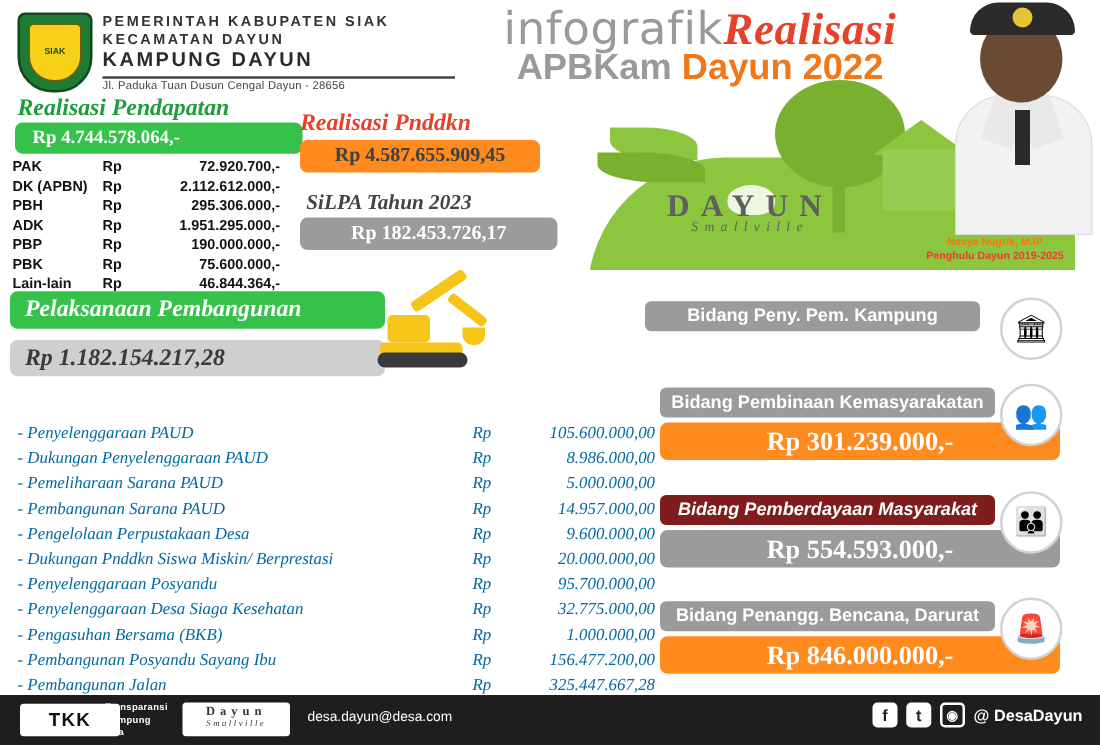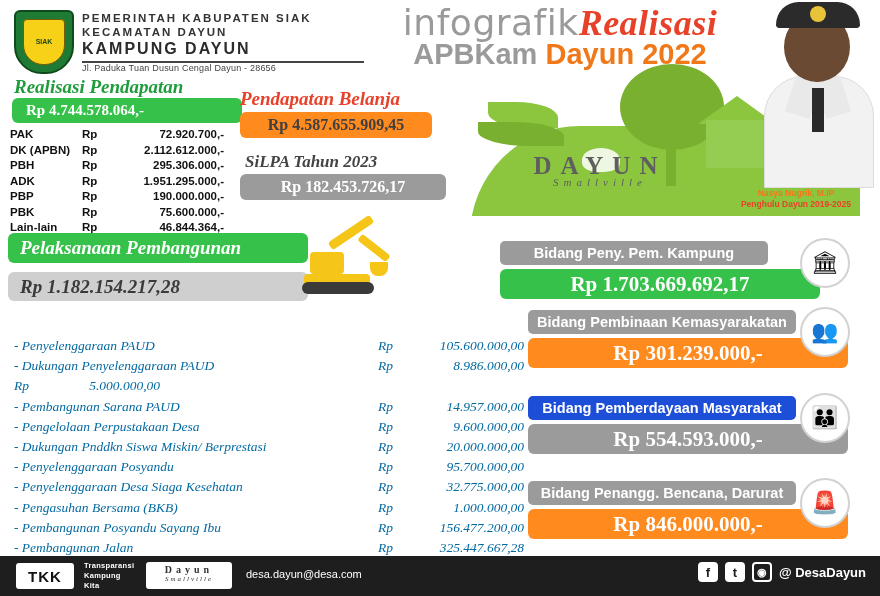--- a/index.html
+++ b/index.html
@@ -141,21 +141,21 @@
     height:30px;border-radius:6px;display:flex;align-items:center;justify-content:center;
     color:#fff;font-weight:bold;font-size:21px;font-family:"Liberation Serif",serif;
   }
   .ic-circle{
     position:absolute;width:46px;height:46px;border-radius:50%;background:#fff;border:2px solid #d2d2d2;
     display:flex;align-items:center;justify-content:center;font-size:22px;overflow:hidden;
   }
 
   
   .footer{position:absolute;left:0;top:556px;width:880px;height:40px;background:#1e1e1e;}
-  .tkk{position:absolute;left:16px;top:563px;width:58px;height:26px;background:#fff;border-radius:3px;display:flex;align-items:center;justify-content:center;font-weight:bold;font-size:15px;color:#111;letter-spacing:1px;}
+  .tkk{position:absolute;left:16px;top:563px;width:80px;height:26px;background:#fff;border-radius:3px;display:flex;align-items:center;justify-content:center;font-weight:bold;font-size:15px;color:#111;letter-spacing:1px;}
   .tkk-sub{position:absolute;left:84px;top:561px;color:#fff;font-size:7.5px;font-weight:bold;line-height:1.35;letter-spacing:.3px;}
   .fdayun{position:absolute;left:146px;top:562px;width:86px;height:27px;background:#fff;border-radius:3px;text-align:center;color:#333;font-family:"Liberation Serif",serif;}
   .fdayun .a{font-size:10px;font-weight:bold;letter-spacing:4px;margin-top:2px;}
   .fdayun .b{font-size:7px;font-style:italic;letter-spacing:2px;}
   .femail{position:absolute;left:246px;top:568px;color:#fff;font-size:11px;}
   .social{position:absolute;right:14px;top:562px;display:flex;align-items:center;gap:7px;color:#fff;}
   .sq{width:20px;height:20px;background:#fff;color:#1e1e1e;border-radius:4px;display:flex;align-items:center;justify-content:center;font-size:13px;font-weight:bold;}
   .sq.outline{background:transparent;color:#fff;border:2px solid #fff;box-sizing:border-box;font-size:11px;}
   .handle{font-size:13px;font-weight:bold;}
 </style>
@@ -249,21 +249,21 @@
       <div class="rev-rp">Rp</div>
       <div class="rev-v">75.600.000,-</div>
     </div>
     <div class="rev-row">
       <div class="rev-k">Lain-lain</div>
       <div class="rev-rp">Rp</div>
       <div class="rev-v">46.844.364,-</div>
     </div>
   </div>
 
-  <div class="rb-title">Pendapatan Belanja</div>
+  <div class="rb-title">Realisasi Pnddkn</div>
   <div class="rb-bar">Rp 4.587.655.909,45</div>
   <div class="sp-title">SiLPA Tahun 2023</div>
   <div class="sp-bar">Rp 182.453.726,17</div>
 
   <div class="pel-bar">Pelaksanaan Pembangunan</div>
   <div class="pel-amt">Rp 1.182.154.217,28</div>
   <div class="excav">
     <div class="ex-arm"></div>
     <div class="ex-arm2"></div>
     <div class="ex-buck"></div>
@@ -277,20 +277,21 @@
       <div class="prog-name">- Penyelenggaraan PAUD</div>
       <div class="prog-rp">Rp</div>
       <div class="prog-val">105.600.000,00</div>
     </div>
     <div class="prog-row">
       <div class="prog-name">- Dukungan Penyelenggaraan PAUD</div>
       <div class="prog-rp">Rp</div>
       <div class="prog-val">8.986.000,00</div>
     </div>
     <div class="prog-row">
+      <div class="prog-name">- Pemeliharaan Sarana PAUD</div>
       <div class="prog-rp">Rp</div>
       <div class="prog-val">5.000.000,00</div>
     </div>
     <div class="prog-row">
       <div class="prog-name">- Pembangunan Sarana PAUD</div>
       <div class="prog-rp">Rp</div>
       <div class="prog-val">14.957.000,00</div>
     </div>
     <div class="prog-row">
       <div class="prog-name">- Pengelolaan Perpustakaan Desa</div>
@@ -332,38 +333,37 @@
       <div class="prog-rp">Rp</div>
       <div class="prog-val">2.720.000,00</div>
     </div>
     <div class="prog-row">
       <div class="prog-name">- Pembangunan Pengembangan Pariwisata</div>
       <div class="prog-rp">Rp</div>
       <div class="prog-val">384.891.350,00</div>
     </div>
   </div>
 
-  <div class="bidang" style="left:500px;top:241px;width:320px;">
+  <div class="bidang" style="left:516px;top:241px;width:320px;">
     <div class="bl-lbl" style="background:#9b9b9b;width:268px;">Bidang Peny. Pem. Kampung</div>
-    <div class="bl-amt" style="background:#36c24a;width:320px;margin-top:4px;">Rp 1.703.669.692,17</div>
   </div>
   <div class="ic-circle" style="left:800px;top:238px;">
     <span>🏛</span>
   </div>
 
   <div class="bidang" style="left:528px;top:310px;width:320px;">
     <div class="bl-lbl" style="background:#9b9b9b;width:268px;">Bidang Pembinaan Kemasyarakatan</div>
     <div class="bl-amt" style="background:#ff8a1e;width:320px;margin-top:4px;">Rp   301.239.000,-</div>
   </div>
   <div class="ic-circle" style="left:800px;top:307px;">
     <span>👥</span>
   </div>
 
   <div class="bidang" style="left:528px;top:396px;width:320px;">
-    <div class="bl-lbl" style="background:#1d4ed8;width:268px;">Bidang Pemberdayaan Masyarakat</div>
+    <div class="bl-lbl" style="background:#7f1d1d;width:268px;font-style:italic;">Bidang Pemberdayaan Masyarakat</div>
     <div class="bl-amt" style="background:#9b9b9b;width:320px;margin-top:4px;">Rp   554.593.000,-</div>
   </div>
   <div class="ic-circle" style="left:800px;top:393px;">
     <span>👪</span>
   </div>
 
   <div class="bidang" style="left:528px;top:481px;width:320px;">
     <div class="bl-lbl" style="background:#9b9b9b;width:268px;">Bidang Penangg. Bencana, Darurat</div>
     <div class="bl-amt" style="background:#ff8a1e;width:320px;margin-top:4px;">Rp   846.000.000,-</div>
   </div>

